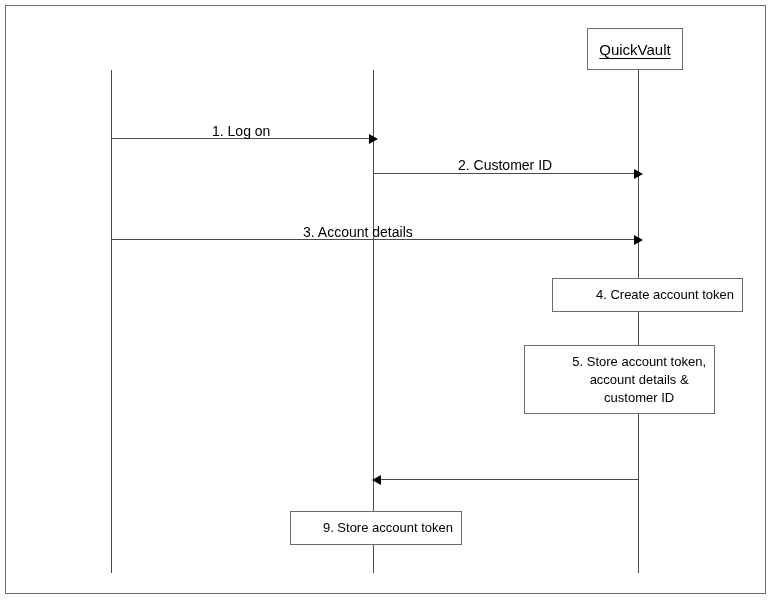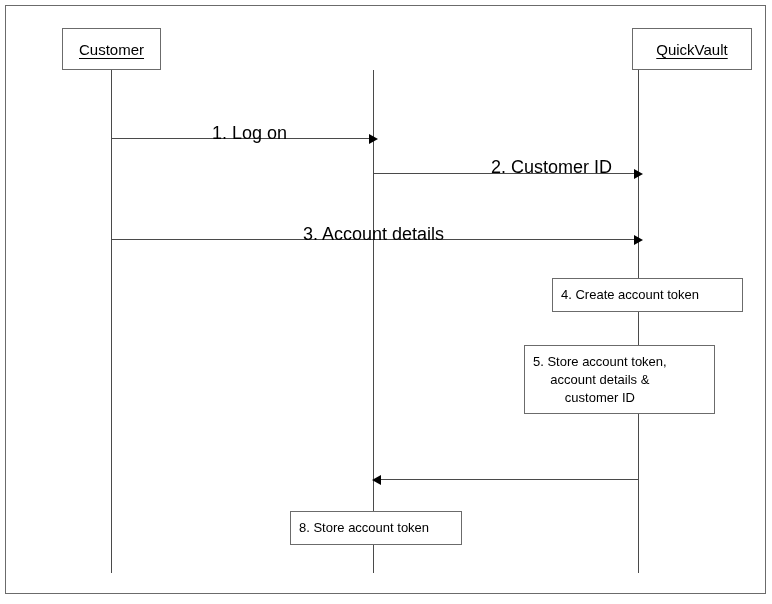--- a/index.html
+++ b/index.html
@@ -71,35 +71,35 @@
     border-bottom: 5px solid transparent;
     border-left: 9px solid #000000;
   }
   .arrowhead.left {
     border-top: 5px solid transparent;
     border-bottom: 5px solid transparent;
     border-right: 9px solid #000000;
   }
   .msg-label {
     position: absolute;
-    font-size: 18px;
+    font-size: 14px;
     color: #000000;
     white-space: nowrap;
     z-index: 4;
     line-height: 1;
   }
   
   .action-box {
     position: absolute;
     border: 1px solid #6b6b6b;
     background: #ffffff;
     box-sizing: border-box;
     display: flex;
     align-items: center;
-    justify-content: flex-start;
+    justify-content: flex-end;
     z-index: 6;
     padding: 16px 8px;
   }
   .action-text {
     font-size: 13px;
     color: #000000;
     text-align: center;
     line-height: 18px;
     white-space: pre-line;
   }
@@ -107,34 +107,31 @@
 </head>
 <body>
 
 <div id="canvas">
   <div class="frame">
 
     <div class="lifeline" style="left:105px; top:64px; height:503px;"></div>
     <div class="lifeline" style="left:367px; top:64px; height:503px;"></div>
     <div class="lifeline" style="left:632px; top:64px; height:503px;"></div>
 
-    <div class="actor-box" style="left:56px; top:22px; width:99px; height:42px;">
-      <span class="actor-label">Customer</span>
-    </div>
 
 
-    <div class="actor-box" style="left:581px; top:22px; width:120px; height:42px;margin-left:45px;">
+    <div class="actor-box" style="left:581px; top:22px; width:96px; height:42px;">
       <span class="actor-label">QuickVault</span>
     </div>
 
     <div class="msg-label" style="left:206px; top:118px;">1. Log on</div>
     <div class="msg" style="left:106px; top:132px; width:258px;"></div>
     <div class="arrowhead right" style="left:363px; top:128px;"></div>
 
-    <div class="msg-label" style="left:452px; top:152px;margin-left:33px;">2. Customer ID</div>
+    <div class="msg-label" style="left:452px; top:152px;">2. Customer ID</div>
     <div class="msg" style="left:368px; top:167px; width:261px;"></div>
     <div class="arrowhead right" style="left:628px; top:163px;"></div>
 
     <div class="msg-label" style="left:297px; top:219px;">3. Account details</div>
     <div class="msg" style="left:106px; top:233px; width:523px; z-index:3;"></div>
     <div class="arrowhead right" style="left:628px; top:229px;"></div>
 
     <div class="action-box" style="left:546px; top:272px; width:191px; height:33px;">
       <span class="action-text">4. Create account token</span>
     </div>
@@ -142,17 +139,17 @@
     <div class="action-box" style="left:518px; top:339px; width:191px; height:69px;">
       <span class="action-text">5. Store account token,
 account details &amp;
 customer ID</span>
     </div>
 
     <div class="msg" style="left:373px; top:473px; width:259px;"></div>
     <div class="arrowhead left" style="left:366px; top:469px;"></div>
 
     <div class="action-box" style="left:284px; top:505px; width:172px; height:28px;">
-      <span class="action-text">8. Store account token</span>
+      <span class="action-text">9. Store account token</span>
     </div>
 
   </div>
 </div>
 
 </body></html>

